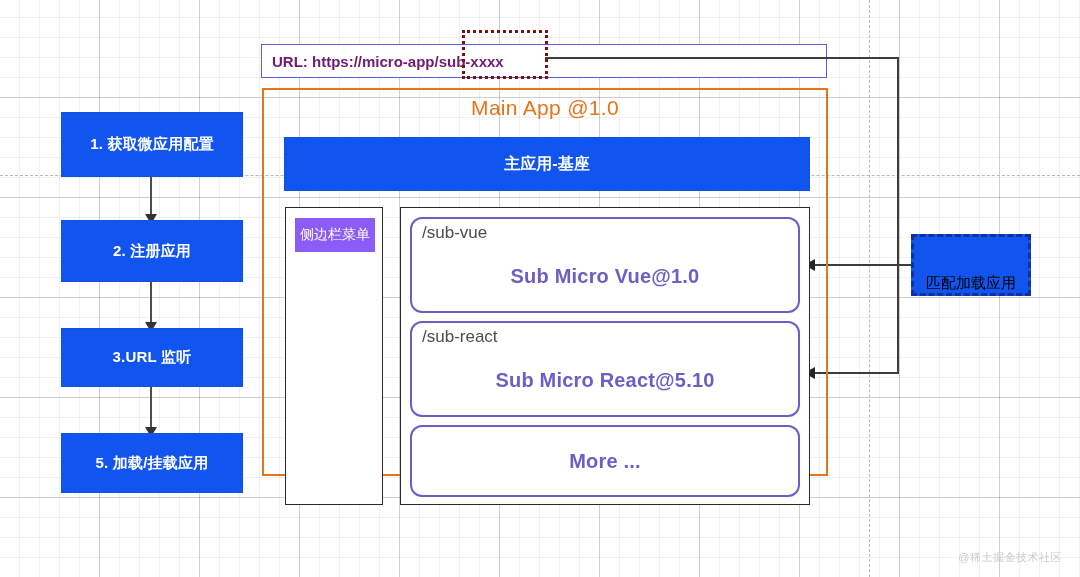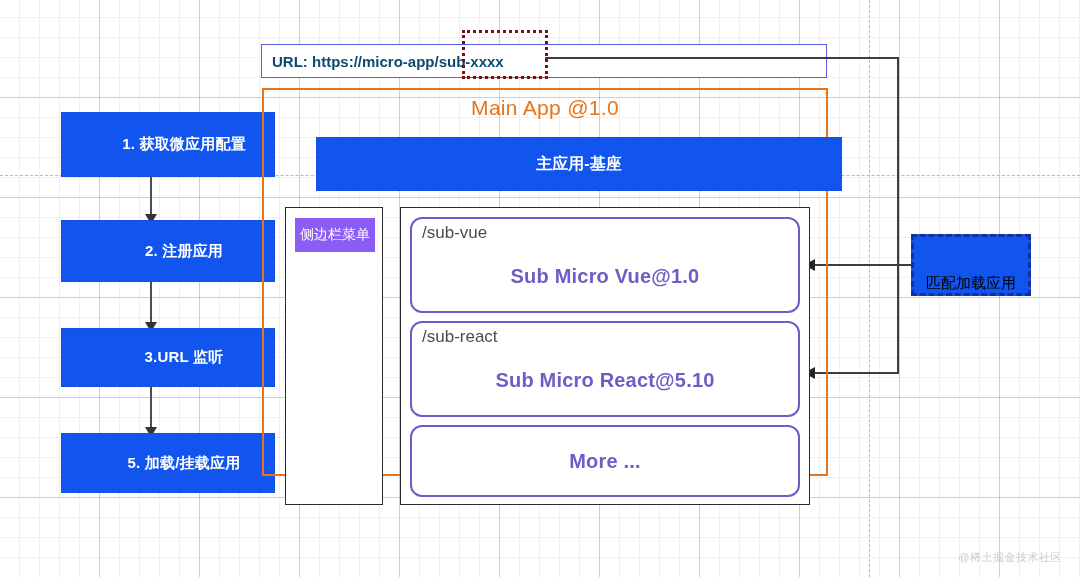--- a/index.html
+++ b/index.html
@@ -24,37 +24,37 @@
   .guide-h{position:absolute;left:0;width:1080px;height:0;
            border-top:1px dashed #b9b9b9;}
   .guide-v{position:absolute;top:0;height:577px;width:0;
            border-left:1px dashed #b9b9b9;}
 
   
   .flowbox{
     position:absolute;background:#1155ee;border:1px solid #1150e0;
     color:#ffffff;font-weight:bold;font-size:15px;
     display:flex;align-items:center;justify-content:center;
-    text-align:center;letter-spacing:0.2px;padding-left:32px;
+    text-align:center;letter-spacing:0.2px;
   }
   .flowarrow{position:absolute;width:2px;background:#4d4d4d;}
   .flowarrow::after{
     content:"";position:absolute;left:-5px;bottom:-9px;
     border-left:6px solid transparent;border-right:6px solid transparent;
     border-top:10px solid #333333;
   }
 
   
   #url-bar{
     position:absolute;left:261px;top:44px;width:566px;height:34px;
     background:#ffffff;border:1.6px solid #5b5bdd;box-sizing:border-box;
     display:flex;align-items:center;
   }
   #url-text{
-    font-size:15px;font-weight:bold;color:#0c4a6e;
+    font-size:15px;font-weight:bold;color:#701a75;
     padding-left:10px;white-space:nowrap;
   }
   #url-highlight{
     position:absolute;left:462px;top:30px;width:86px;height:49px;
     border:3px dotted #7f1010;box-sizing:border-box;background:transparent;
   }
 
   
   .conn{position:absolute;background:#3d3d3d;}
   .conn-h{height:1.6px;}
@@ -71,21 +71,21 @@
     border:2.5px solid #e8741a;box-sizing:border-box;background:transparent;
   }
   #main-app-title{
     position:absolute;left:0;top:6px;width:100%;text-align:center;
     color:#e8741a;font-size:21px;letter-spacing:0.3px;
   }
   #base-app{
     position:absolute;left:20px;top:47px;width:526px;height:54px;
     background:#1155ee;border:1px solid #1150e0;box-sizing:border-box;
     color:#fff;font-weight:bold;font-size:16px;
-    display:flex;align-items:center;justify-content:center;margin-left:32px;
+    display:flex;align-items:center;justify-content:center;
   }
   #sidebar-col{
     position:absolute;left:21px;top:117px;width:98px;height:298px;
     background:#ffffff;border:1.4px solid #2b2b2b;box-sizing:border-box;
   }
   #sidebar-label{
     position:absolute;left:9px;top:10px;width:80px;height:34px;
     background:#8b5cf6;color:#ffffff;font-size:14px;
     display:flex;align-items:center;justify-content:center;
   }

